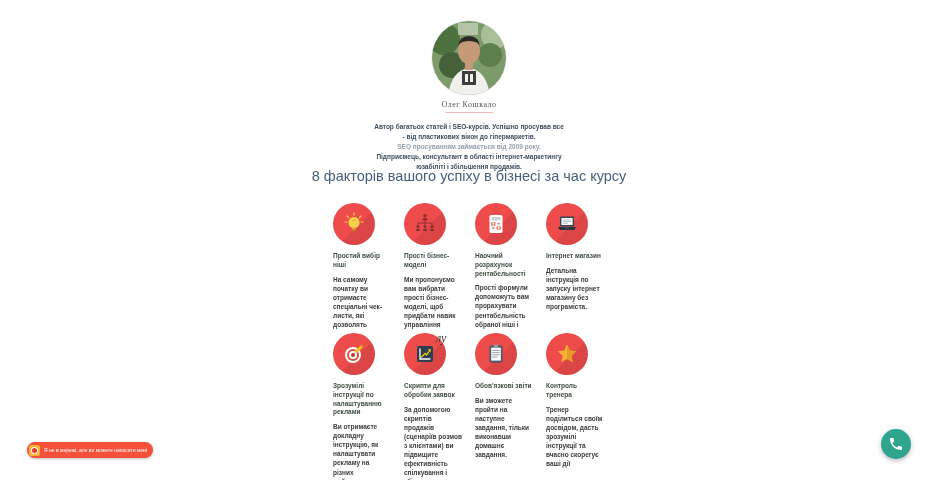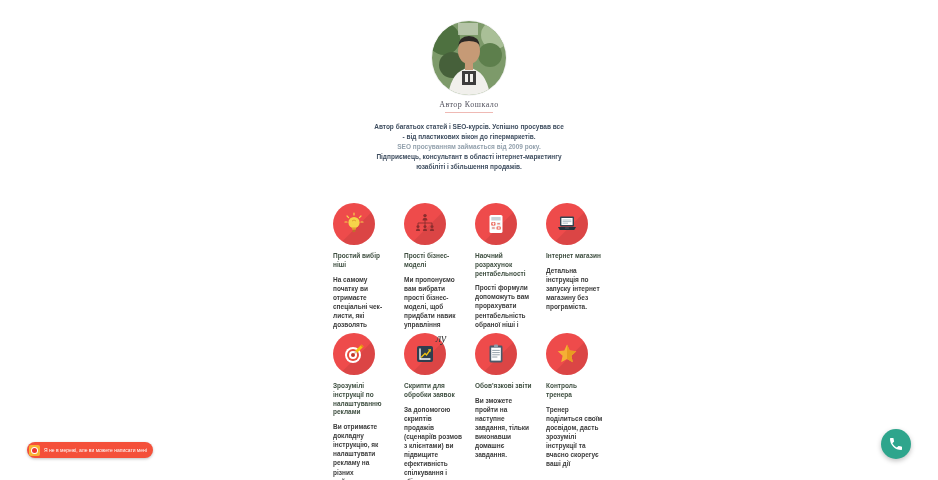--- a/index.html
+++ b/index.html
@@ -62,29 +62,30 @@
       <rect x="26" y="2" width="20" height="12" fill="#cdd6c2" opacity="0.7"></rect>
       <path d="M16 74 Q20 49 37 47 Q54 49 58 74 Z" fill="#f1f0ec"></path>
       <path d="M30 50 h14 v14 h-14 z" fill="#1d1d1f" opacity="0.85"></path>
       <path d="M33 53 h3 v8 h-3 z M38 53 h3 v8 h-3 z" fill="#f1f0ec"></path>
       <ellipse cx="37" cy="30" rx="11" ry="13" fill="#c69a76"></ellipse>
       <path d="M26 26 Q27 15 37 15 Q47 15 48 26 Q47 20 37 20 Q27 20 26 26 Z" fill="#2c2825"></path>
       <rect x="33" y="42" width="8" height="7" fill="#c69a76"></rect>
     </svg>
   </div>
 
-  <div class="profile-name">Автор Кошкало</div>
+  <div class="profile-name">Олег Кошкало</div>
   <div class="name-underline"></div>
 
   <div class="bio">
     <div class="b-main">Автор багатьох статей і SEO-курсів. Успішно просував все - від пластикових вікон до гіпермаркетів.</div>
     <div class="b-muted">SEO просуванням займається від 2009 року.</div>
     <div class="b-main">Підприємець, консультант в області інтернет-маркетингу юзабіліті і збільшення продажів.</div>
   </div>
 
+  <h2 class="section-heading">8 факторів вашого успіху в бізнесі за час курсу</h2>
 
   <div class="grid">
 
     <div class="cell row1">
       <div class="icon-circle">
         <svg width="24" height="24" viewBox="0 0 24 24">
           <g stroke="#f6d44a" stroke-width="1.2" stroke-linecap="round">
             <line x1="12" y1="1" x2="12" y2="3"></line>
               <line x1="5" y1="4" x2="6.6" y2="5.6"></line>
             <line x1="19" y1="4" x2="17.4" y2="5.6"></line>

